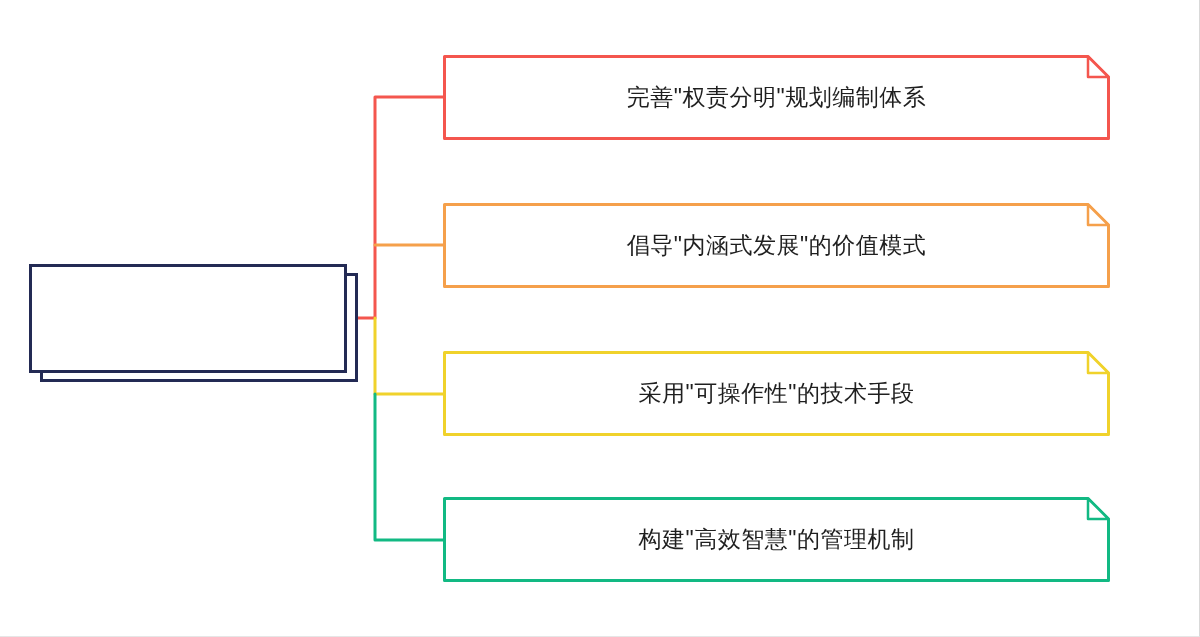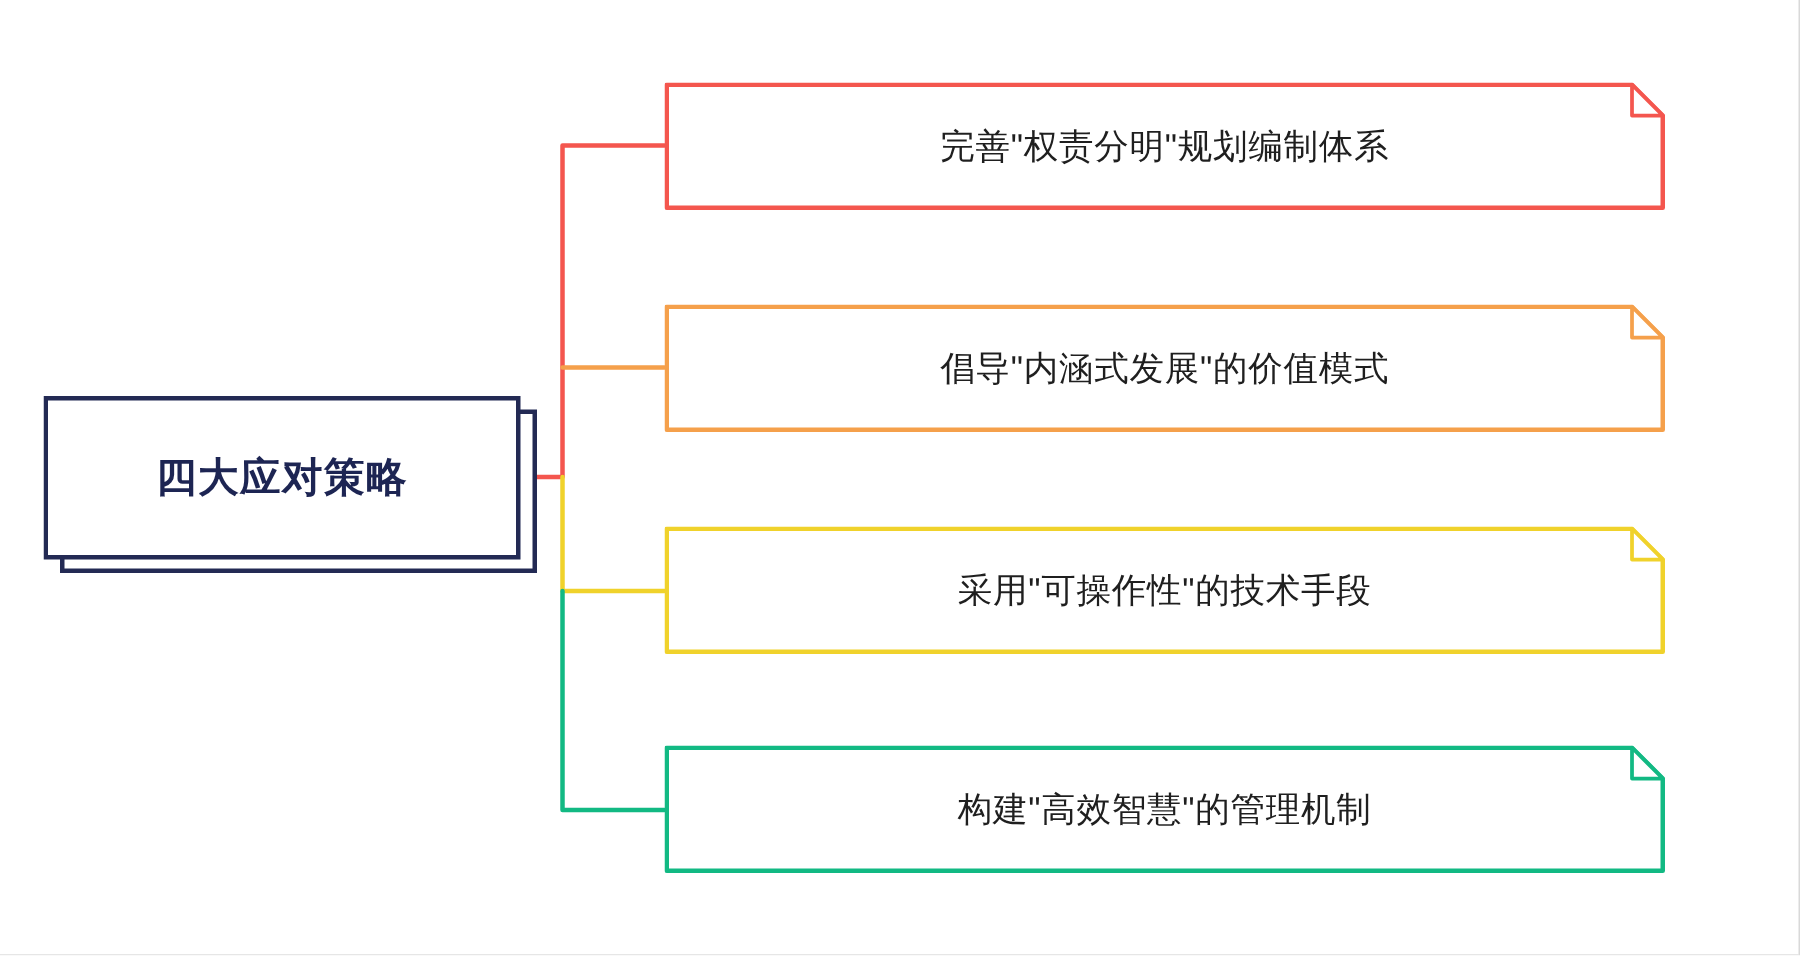--- a/index.html
+++ b/index.html
@@ -65,21 +65,20 @@
     <path d="M375,245 L443,245" stroke="#f5a04b"></path>
     <path d="M375,318 L375,394 L443,394" stroke="#f0d22b"></path>
     <path d="M375,394 L375,540 L443,540" stroke="#12b983"></path>
   </svg>
 
   <div class="node center-node">
     <svg width="342" height="124" viewBox="0 0 342 124">
       <rect x="12.5" y="10.5" width="315" height="106" fill="#ffffff" stroke-width="3" stroke="#232a54"></rect>
       <rect x="1.5" y="1.5" width="315" height="106" fill="#ffffff" stroke-width="3" stroke="#232a54"></rect>
     </svg>
-    <div class="label">四大应对策略</div>
   </div>
 
   <div class="node branch-node branch-1">
     <svg width="667" height="85" viewBox="0 0 667 85">
       <path d="M1.5,1.5 H645 L665.5,22 V83.5 H1.5 Z" fill="#ffffff" stroke-width="3" stroke-linejoin="round" stroke="#f4564e"></path>
       <path d="M645,1.5 V22 H665.5 Z" fill="#ffffff" stroke-width="2.5" stroke-linejoin="round" stroke="#f4564e"></path>
     </svg>
     <div class="label">完善"权责分明"规划编制体系</div>
   </div>
 

